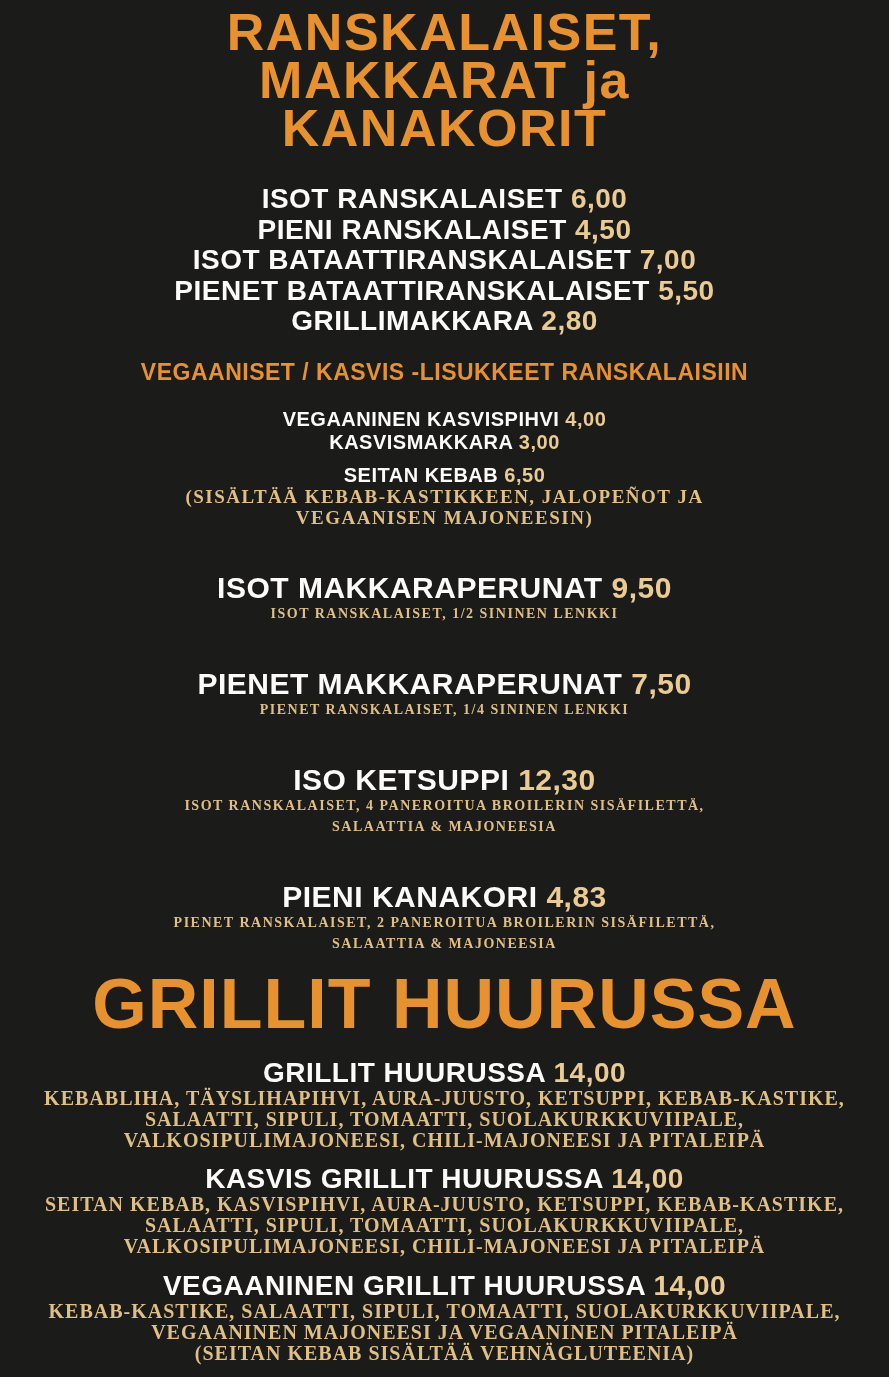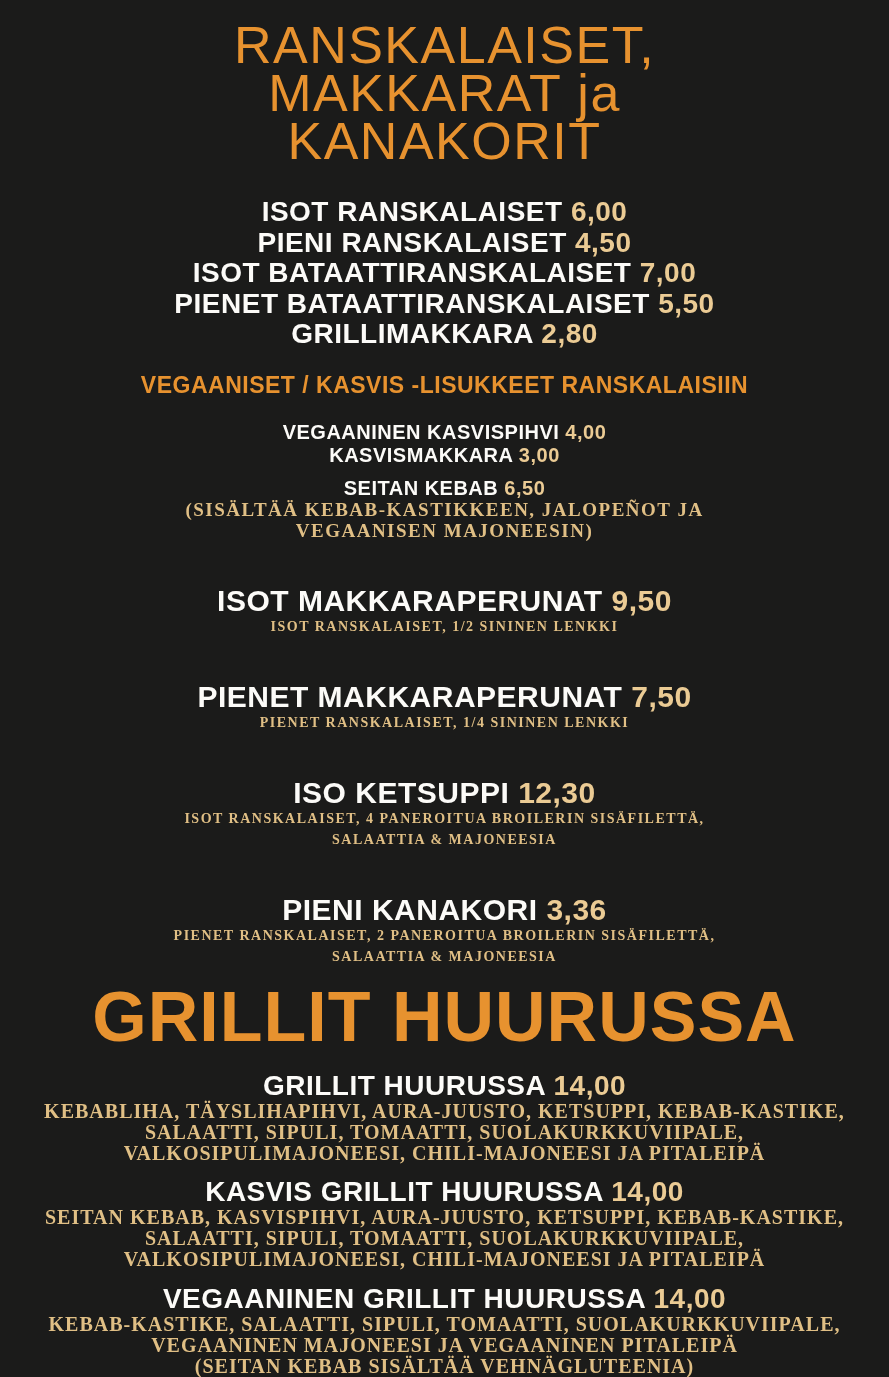--- a/index.html
+++ b/index.html
@@ -11,23 +11,23 @@
   .menu {
     width:889px; height:1377px;
     text-align:center;
     color:#fcfbf8;
     overflow:hidden;
   }
   .line { white-space:nowrap; }
 
   
   .page-title {
-    padding-top:21px;
+    padding-top:8px;
     color:#e7922f;
-    font-weight:normal;
+    font-weight:bold;
     font-size:52px;
     line-height:48px;
     letter-spacing:1.5px;
   }
 
   
   .simple-items {
     margin-top:32px;
     font-weight:bold;
     font-size:28px;
@@ -166,21 +166,21 @@
         <span class="nm">ISO KETSUPPI</span>
         <span class="pr">12,30</span>
       </div>
       <div class="serif line">ISOT RANSKALAISET, 4 PANEROITUA BROILERIN SISÄFILETTÄ,</div>
       <div class="serif line">SALAATTIA &amp; MAJONEESIA</div>
     </div>
 
     <div class="combo-group">
       <div class="head line">
         <span class="nm">PIENI KANAKORI</span>
-        <span class="pr">3,36</span>
+        <span class="pr">4,83</span>
       </div>
       <div class="serif line">PIENET RANSKALAISET, 2 PANEROITUA BROILERIN SISÄFILETTÄ,</div>
       <div class="serif line">SALAATTIA &amp; MAJONEESIA</div>
     </div>
   </section>
 
   <h2 class="big-heading line">GRILLIT HUURUSSA</h2>
 
   <section>
     <div class="grill-group">

